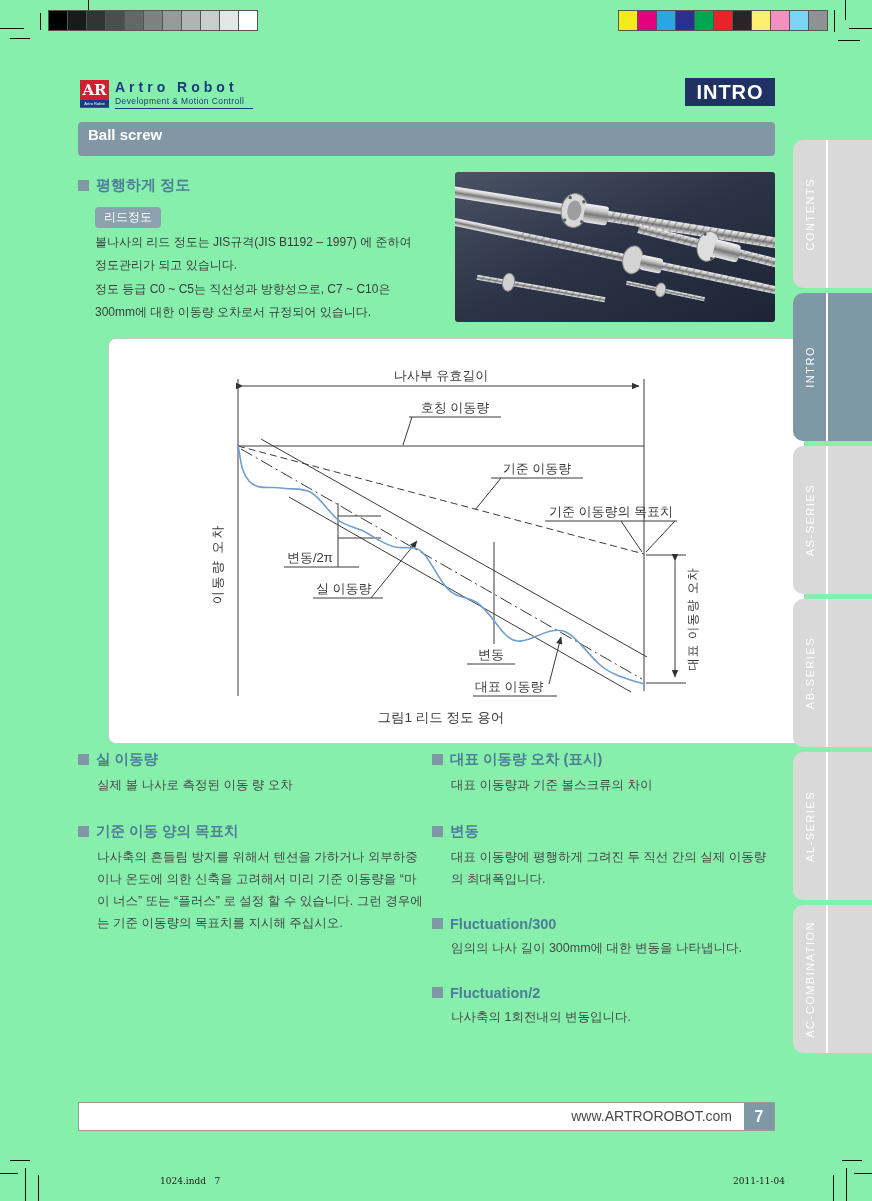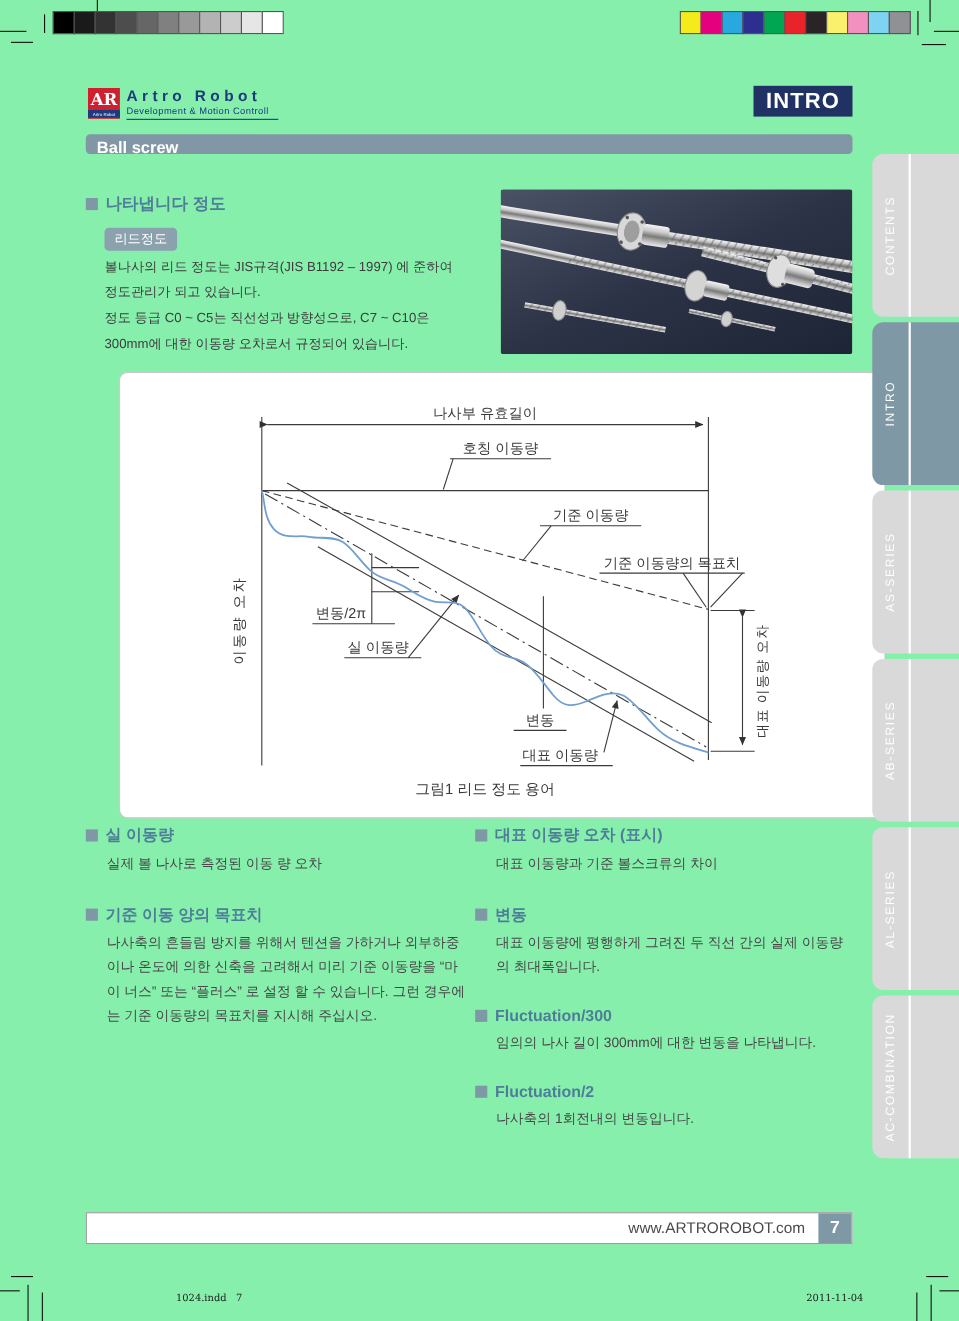--- a/index.html
+++ b/index.html
@@ -14,21 +14,21 @@
             display:flex;flex-direction:column;align-items:center;justify-content:flex-start;}
   .logo-initials{font-family:"DejaVu Serif",serif;font-weight:bold;color:#fff;font-size:15px;line-height:20px;}
   .logo-strip{width:100%;height:7px;background:#1c3a7d;color:#fff;font-size:4px;line-height:7px;text-align:center;overflow:hidden;}
   .brand{position:absolute;left:115px;top:79px;}
   .brand-name{color:#1c3a7d;font-weight:bold;font-size:14px;letter-spacing:4px;white-space:nowrap;}
   .brand-tag{color:#1c3a7d;font-size:8.5px;letter-spacing:.4px;white-space:nowrap;margin-top:1px;}
   .brand-rule{width:138px;height:1px;background:#1c3a7d;margin-top:2px;}
   .intro-box{position:absolute;left:685px;top:78px;width:90px;height:28px;background:#1f3263;
              color:#fff;font-weight:bold;font-size:20px;letter-spacing:1px;
              display:flex;align-items:center;justify-content:center;}
-  .title-bar{position:absolute;left:78px;top:122px;width:697px;height:18px;background:#8297a5;
+  .title-bar{position:absolute;left:78px;top:122px;width:697px;height:34px;background:#8297a5;
              border-radius:4px;color:#fff;font-size:15px;font-weight:600;line-height:26px;
              padding-left:10px;box-sizing:border-box;}
   
   .sec-head{display:flex;align-items:center;font-weight:bold;font-size:15px;color:#4e7d99;}
   .bullet{width:11px;height:11px;background:#7e98a6;margin-right:7px;flex:0 0 auto;}
   .intro-head{position:absolute;left:78px;top:176px;}
   .badge{position:absolute;left:95px;top:207px;background:#8ba1ae;color:#fff;font-size:12px;
          padding:2px 9px;border-radius:4px;}
   .intro-para{position:absolute;left:95px;top:231px;width:355px;font-size:12px;line-height:1.95;color:#3c3c3c;}
   .intro-para div{white-space:nowrap;}
@@ -119,21 +119,21 @@
     <div class="brand-name">Artro Robot</div>
     <div class="brand-tag">Development &amp; Motion Controll</div>
     <div class="brand-rule"></div>
   </div>
   <div class="intro-box">INTRO</div>
 
   <div class="title-bar">Ball screw</div>
 
   <div class="sec-head intro-head">
     <span class="bullet"></span>
-    <span>나타냅니다 정도</span>
+    <span>평행하게 정도</span>
   </div>
   <div class="badge">리드정도</div>
   <div class="intro-para">
     <div>볼나사의 리드 정도는 JIS규격(JIS B1192 – 1997) 에 준하여</div>
     <div>정도관리가 되고 있습니다.</div>
     <div>정도 등급 C0 ~ C5는 직선성과 방향성으로, C7 ~ C10은</div>
     <div>300mm에 대한 이동량 오차로서 규정되어 있습니다.</div>
   </div>
 
   <div class="photo">

